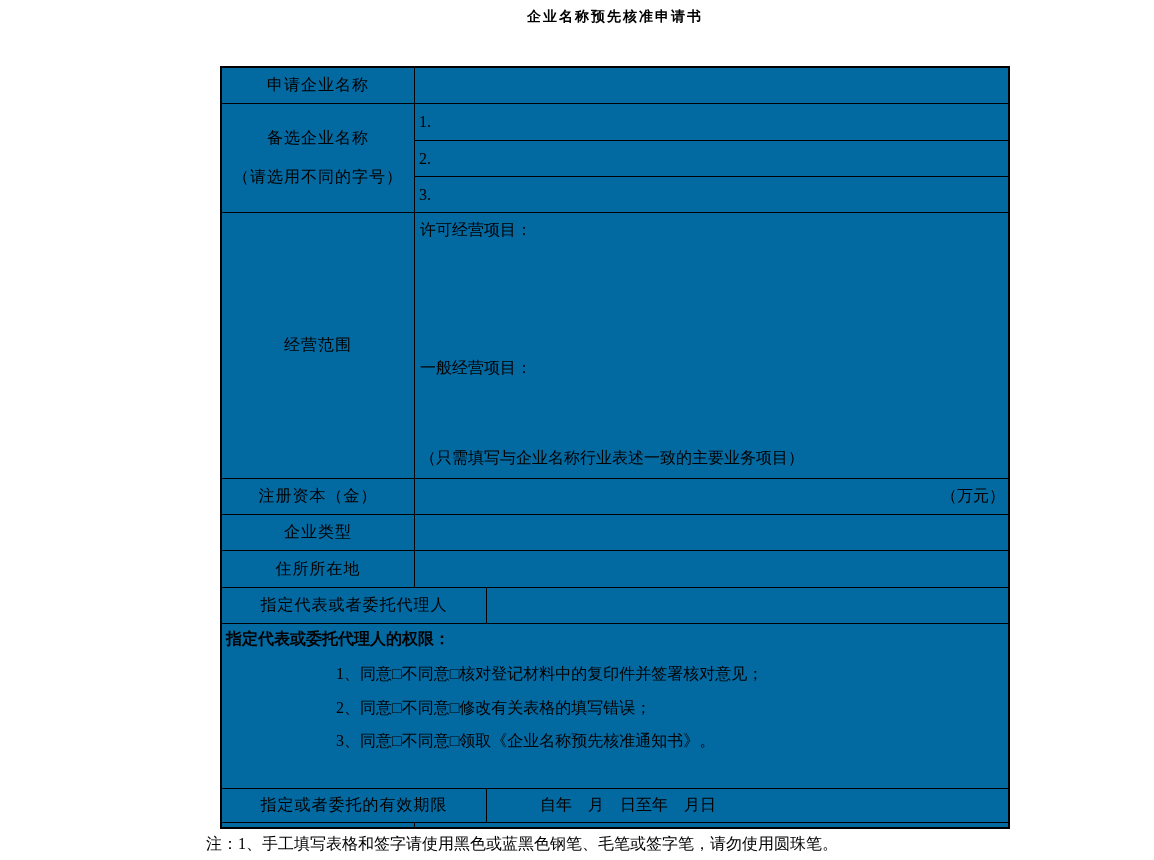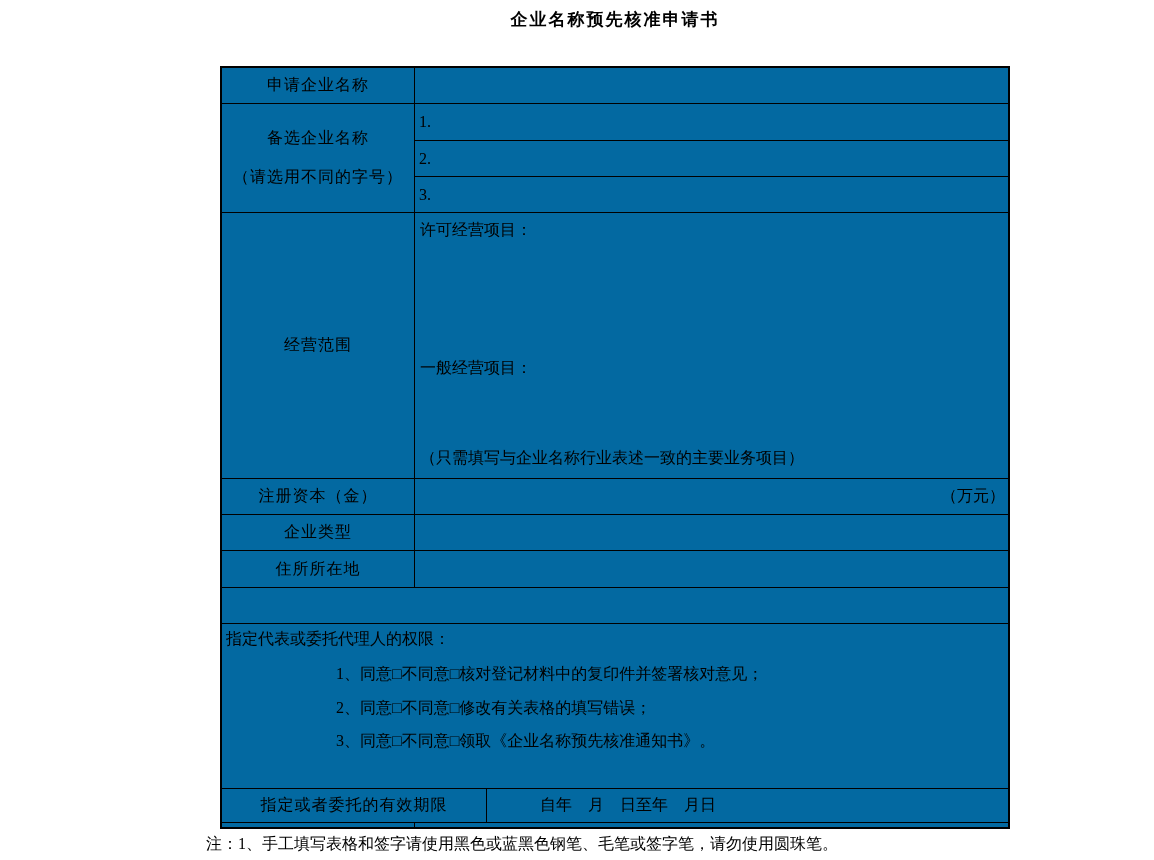--- a/index.html
+++ b/index.html
@@ -4,21 +4,21 @@
 <style>
   * { margin:0; padding:0; box-sizing:border-box; }
   html,body { background:#ffffff; }
   body {
     width:1154px; height:860px; position:relative; overflow:hidden;
     font-family:"Liberation Serif","DejaVu Serif",serif;
     color:#000; font-size:16px;
   }
   .title {
     position:absolute; left:222px; top:8px; width:786px;
-    text-align:center; font-weight:bold; font-size:17px; letter-spacing:2px;
+    text-align:center; font-weight:bold; font-size:14px; letter-spacing:2px;
   }
   .tbl {
     position:absolute; left:220px; top:66px; width:790px; height:763px;
     border:2px solid #000; display:flex; flex-direction:column; background:#0369a1;
   }
   .row { display:flex; flex:none; border-bottom:1px solid #000; }
   .row.last { border-bottom:none; }
   .lbl {
     width:193px; flex:none; border-right:1px solid #000;
     display:flex; flex-direction:column; align-items:center; justify-content:center;
@@ -88,26 +88,27 @@
     <div class="lbl">企业类型</div>
     <div class="val"></div>
   </div>
 
   <div class="row" style="height:37px;">
     <div class="lbl">住所所在地</div>
     <div class="val"></div>
   </div>
 
   <div class="row" style="height:36px;">
+    <div class="lbl lbl-wide">指定代表或者委托代理人</div>
     <div class="val"></div>
   </div>
 
   <div class="row" style="height:165px;">
     <div class="relcell">
-      <div class="abs" style="left:4px; top:5px;">指定代表或委托代理人的权限：</div>
+      <div class="abs" style="left:4px; top:5px;font-weight:bold;">指定代表或委托代理人的权限：</div>
 
       <div class="abs" style="left:114px; top:40px;">
         <span>1、</span><span>同意</span><span class="cbx">□</span><span>不同意</span><span class="cbx">□</span><span>核对登记材料中的复印件并签署核对意见；</span>
       </div>
 
       <div class="abs" style="left:114px; top:74px;">
         <span>2、</span><span>同意</span><span class="cbx">□</span><span>不同意</span><span class="cbx">□</span><span>修改有关表格的填写错误；</span>
       </div>
 
       <div class="abs" style="left:114px; top:107px;">

